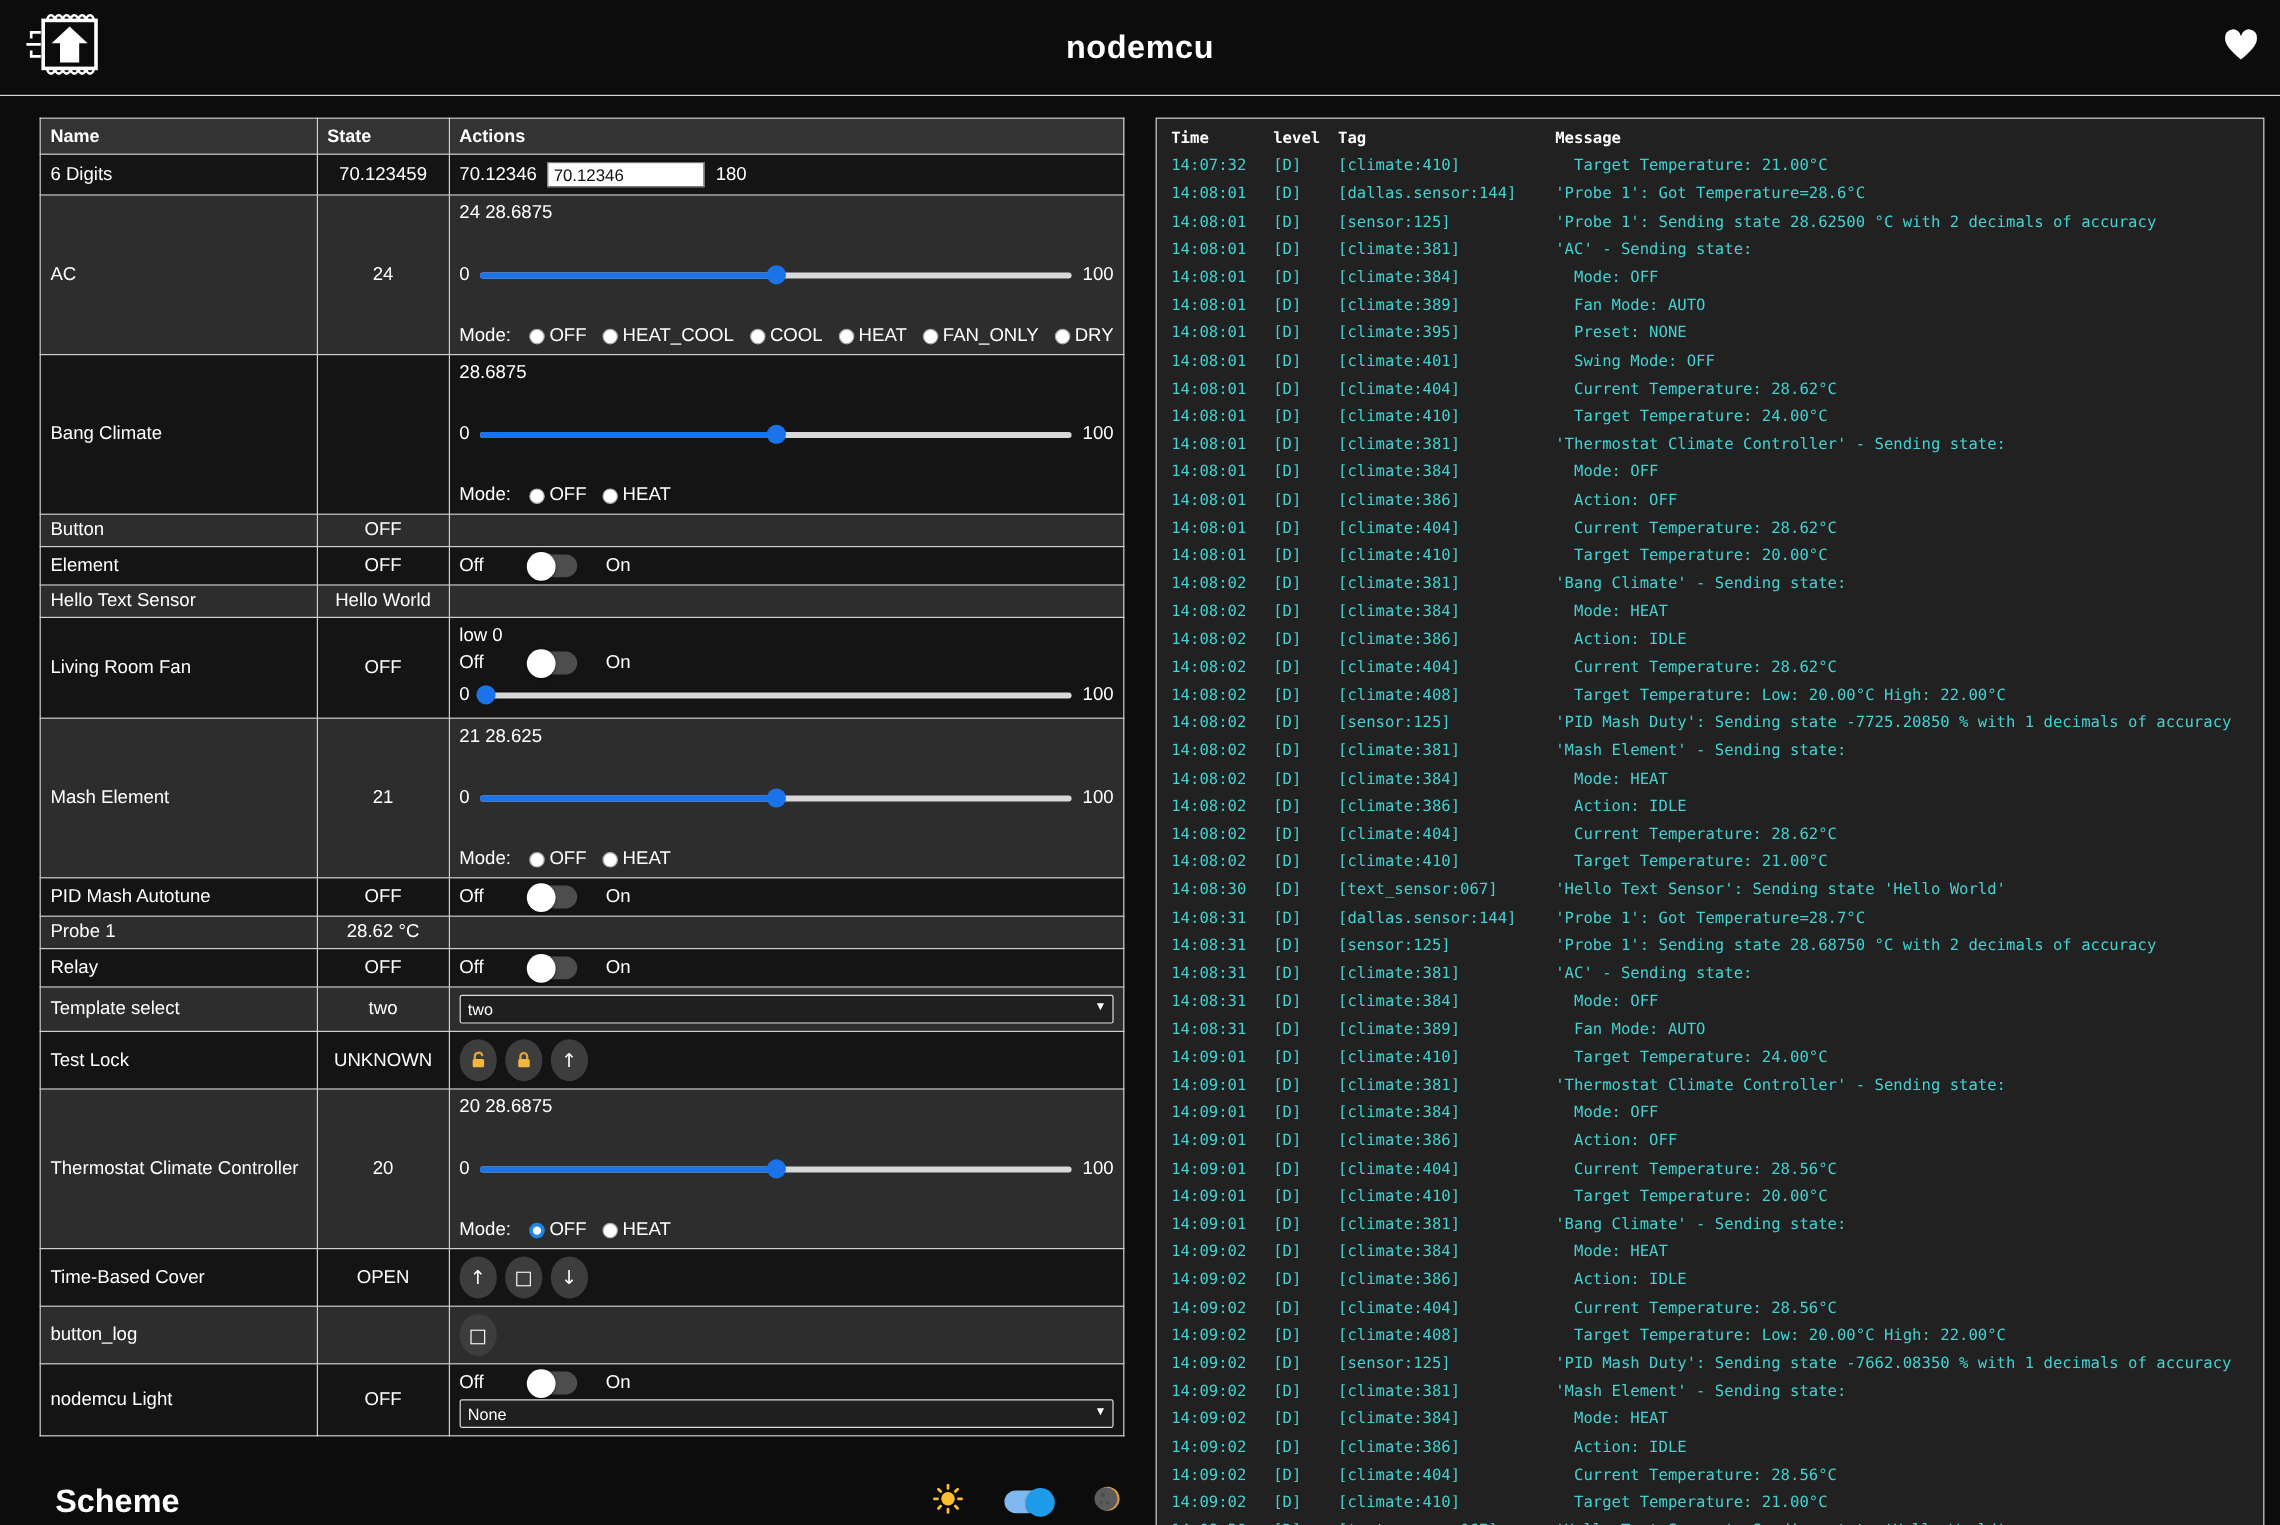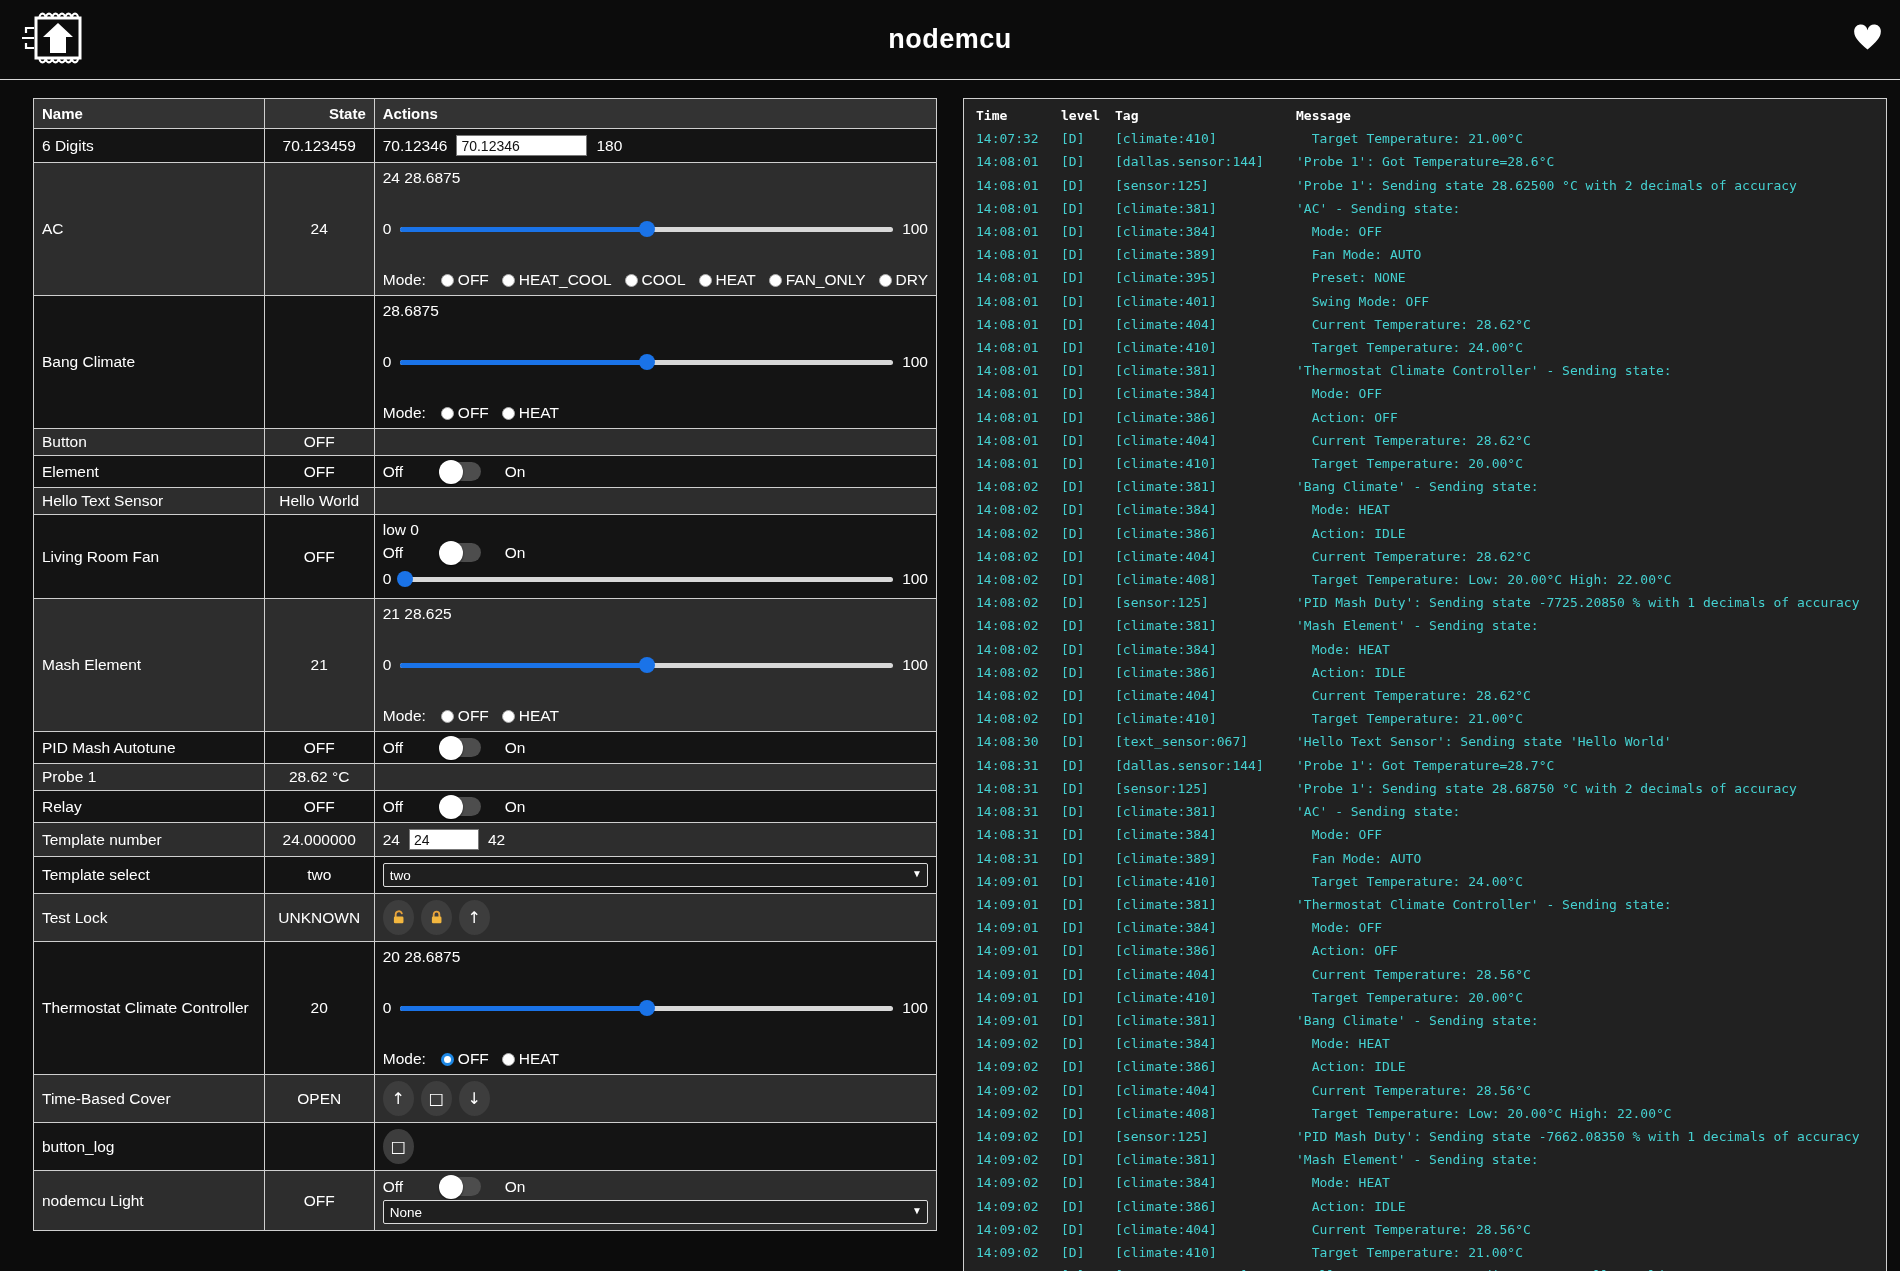--- a/index.html
+++ b/index.html
@@ -12,21 +12,21 @@
   .page-title { position:absolute; left:0; right:0; text-align:center;
                 font-size:27px; font-weight:bold; letter-spacing:0.5px; }
   .heart { margin-left:auto; z-index:2; }
   
   .main { display:flex; align-items:flex-start; padding:18px 13px 0 33px; }
   .left { width:904px; flex:none; }
   
   table.entities { width:904px; border-collapse:collapse; font-size:15.5px; }
   table.entities th, table.entities td { border:1px solid #cfcfcf; padding:4px 8px; }
   table.entities th { background:#333; text-align:left; font-size:15px; padding:6px 8px; }
-  table.entities th.c-state { text-align:right;margin-top:43px; }
+  table.entities th.c-state { text-align:left;margin-top:43px; }
   table.entities tbody tr:nth-child(odd)  { background:#141414; }
   table.entities tbody tr:nth-child(even) { background:#2d2d2d; }
   .c-name  { width:254px; }
   .c-state { width:112px; text-align:center; }
   .act-lines { display:flex; flex-direction:column; }
   .act-lines.roomy { min-height:84px; justify-content:flex-start;gap:25px; }
   .line { display:flex; align-items:center; gap:9px; margin:2px 0; }
   .act-text { white-space:nowrap; }
   .text-input { height:21px; border:1px solid #777; background:#fff; color:#111;
                 font-size:14px; padding:1px 4px; font-family:"Liberation Sans",sans-serif; }
@@ -348,33 +348,20 @@
             <td>
               <div class="act-lines">
                 <div class="line">
                   <div class="toggle-row">
                     <span class="tog-label">Off</span>
                     <span class="switch">
                       <span class="knob"></span>
                     </span>
                     <span class="tog-label on">On</span>
                   </div>
-                </div>
-              </div>
-            </td>
-          </tr>
-          <tr>
-            <td class="c-name">Template number</td>
-            <td class="c-state">24.000000</td>
-            <td>
-              <div class="act-lines">
-                <div class="line">
-                  <span class="act-text">24</span>
-                  <input class="text-input" value="24" style="width: 70px;">
-                  <span class="act-text">42</span>
                 </div>
               </div>
             </td>
           </tr>
           <tr>
             <td class="c-name">Template select</td>
             <td class="c-state">two</td>
             <td>
               <div class="act-lines">
                 <div class="line">

